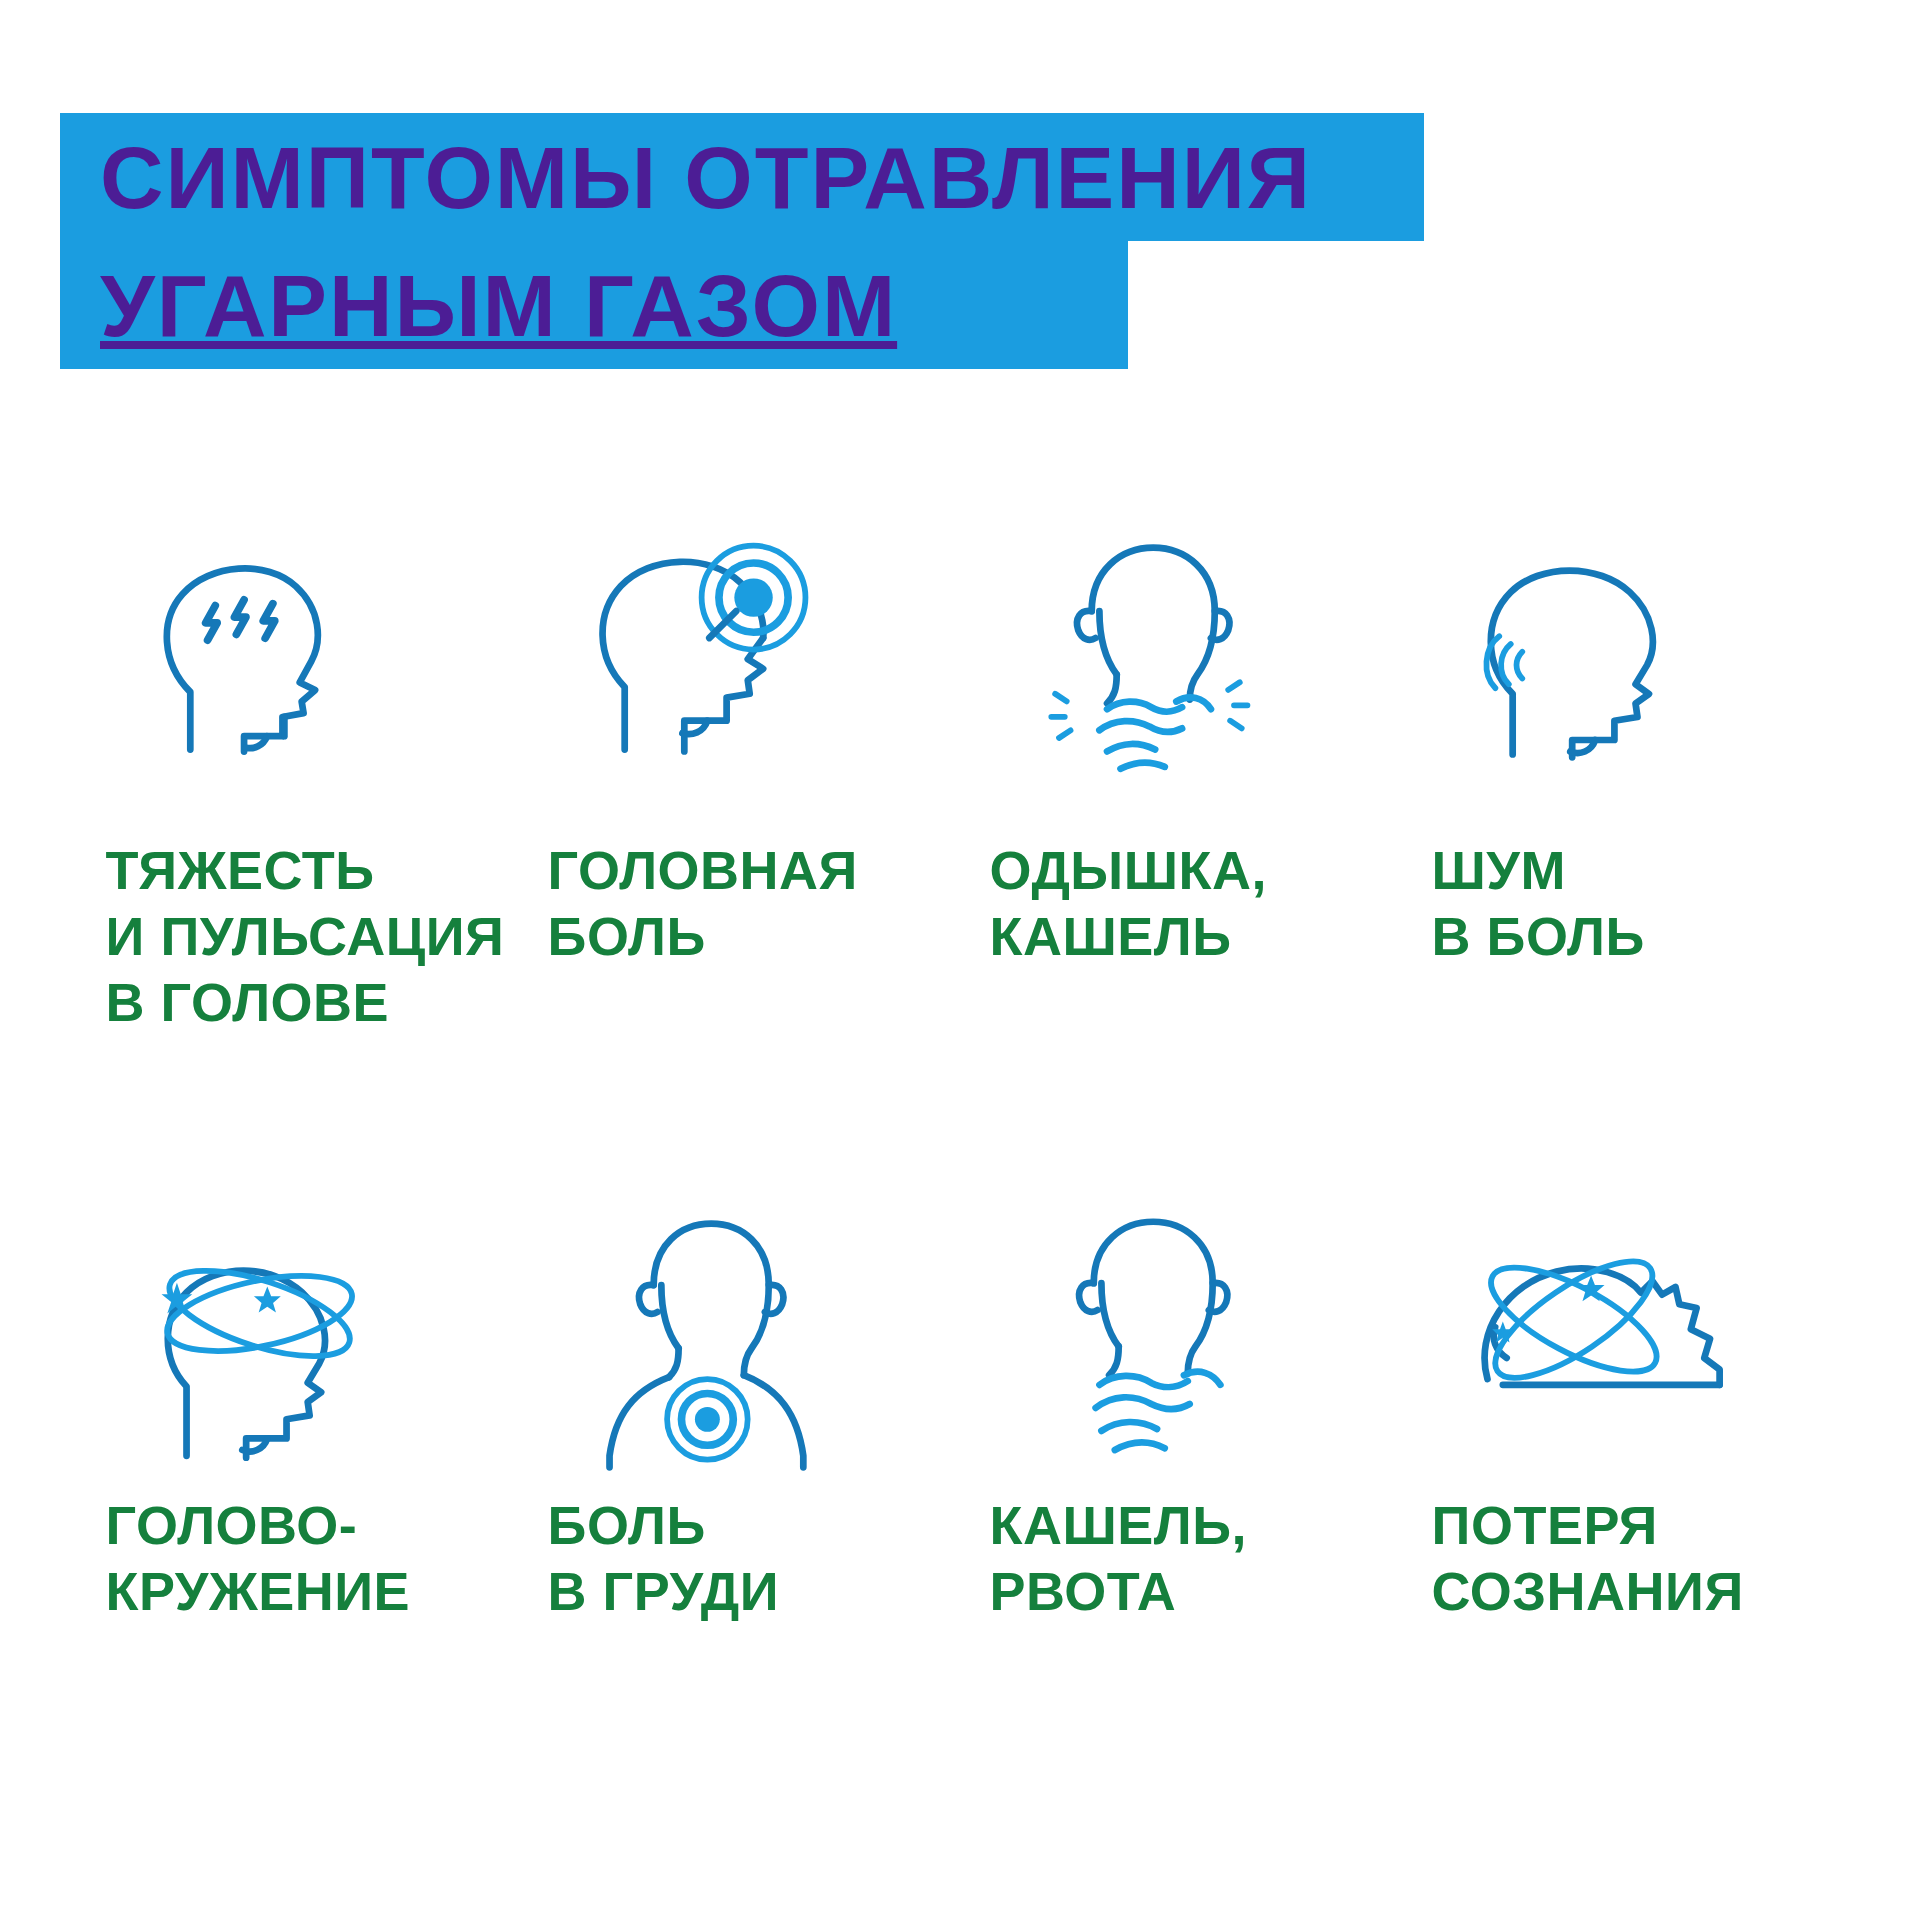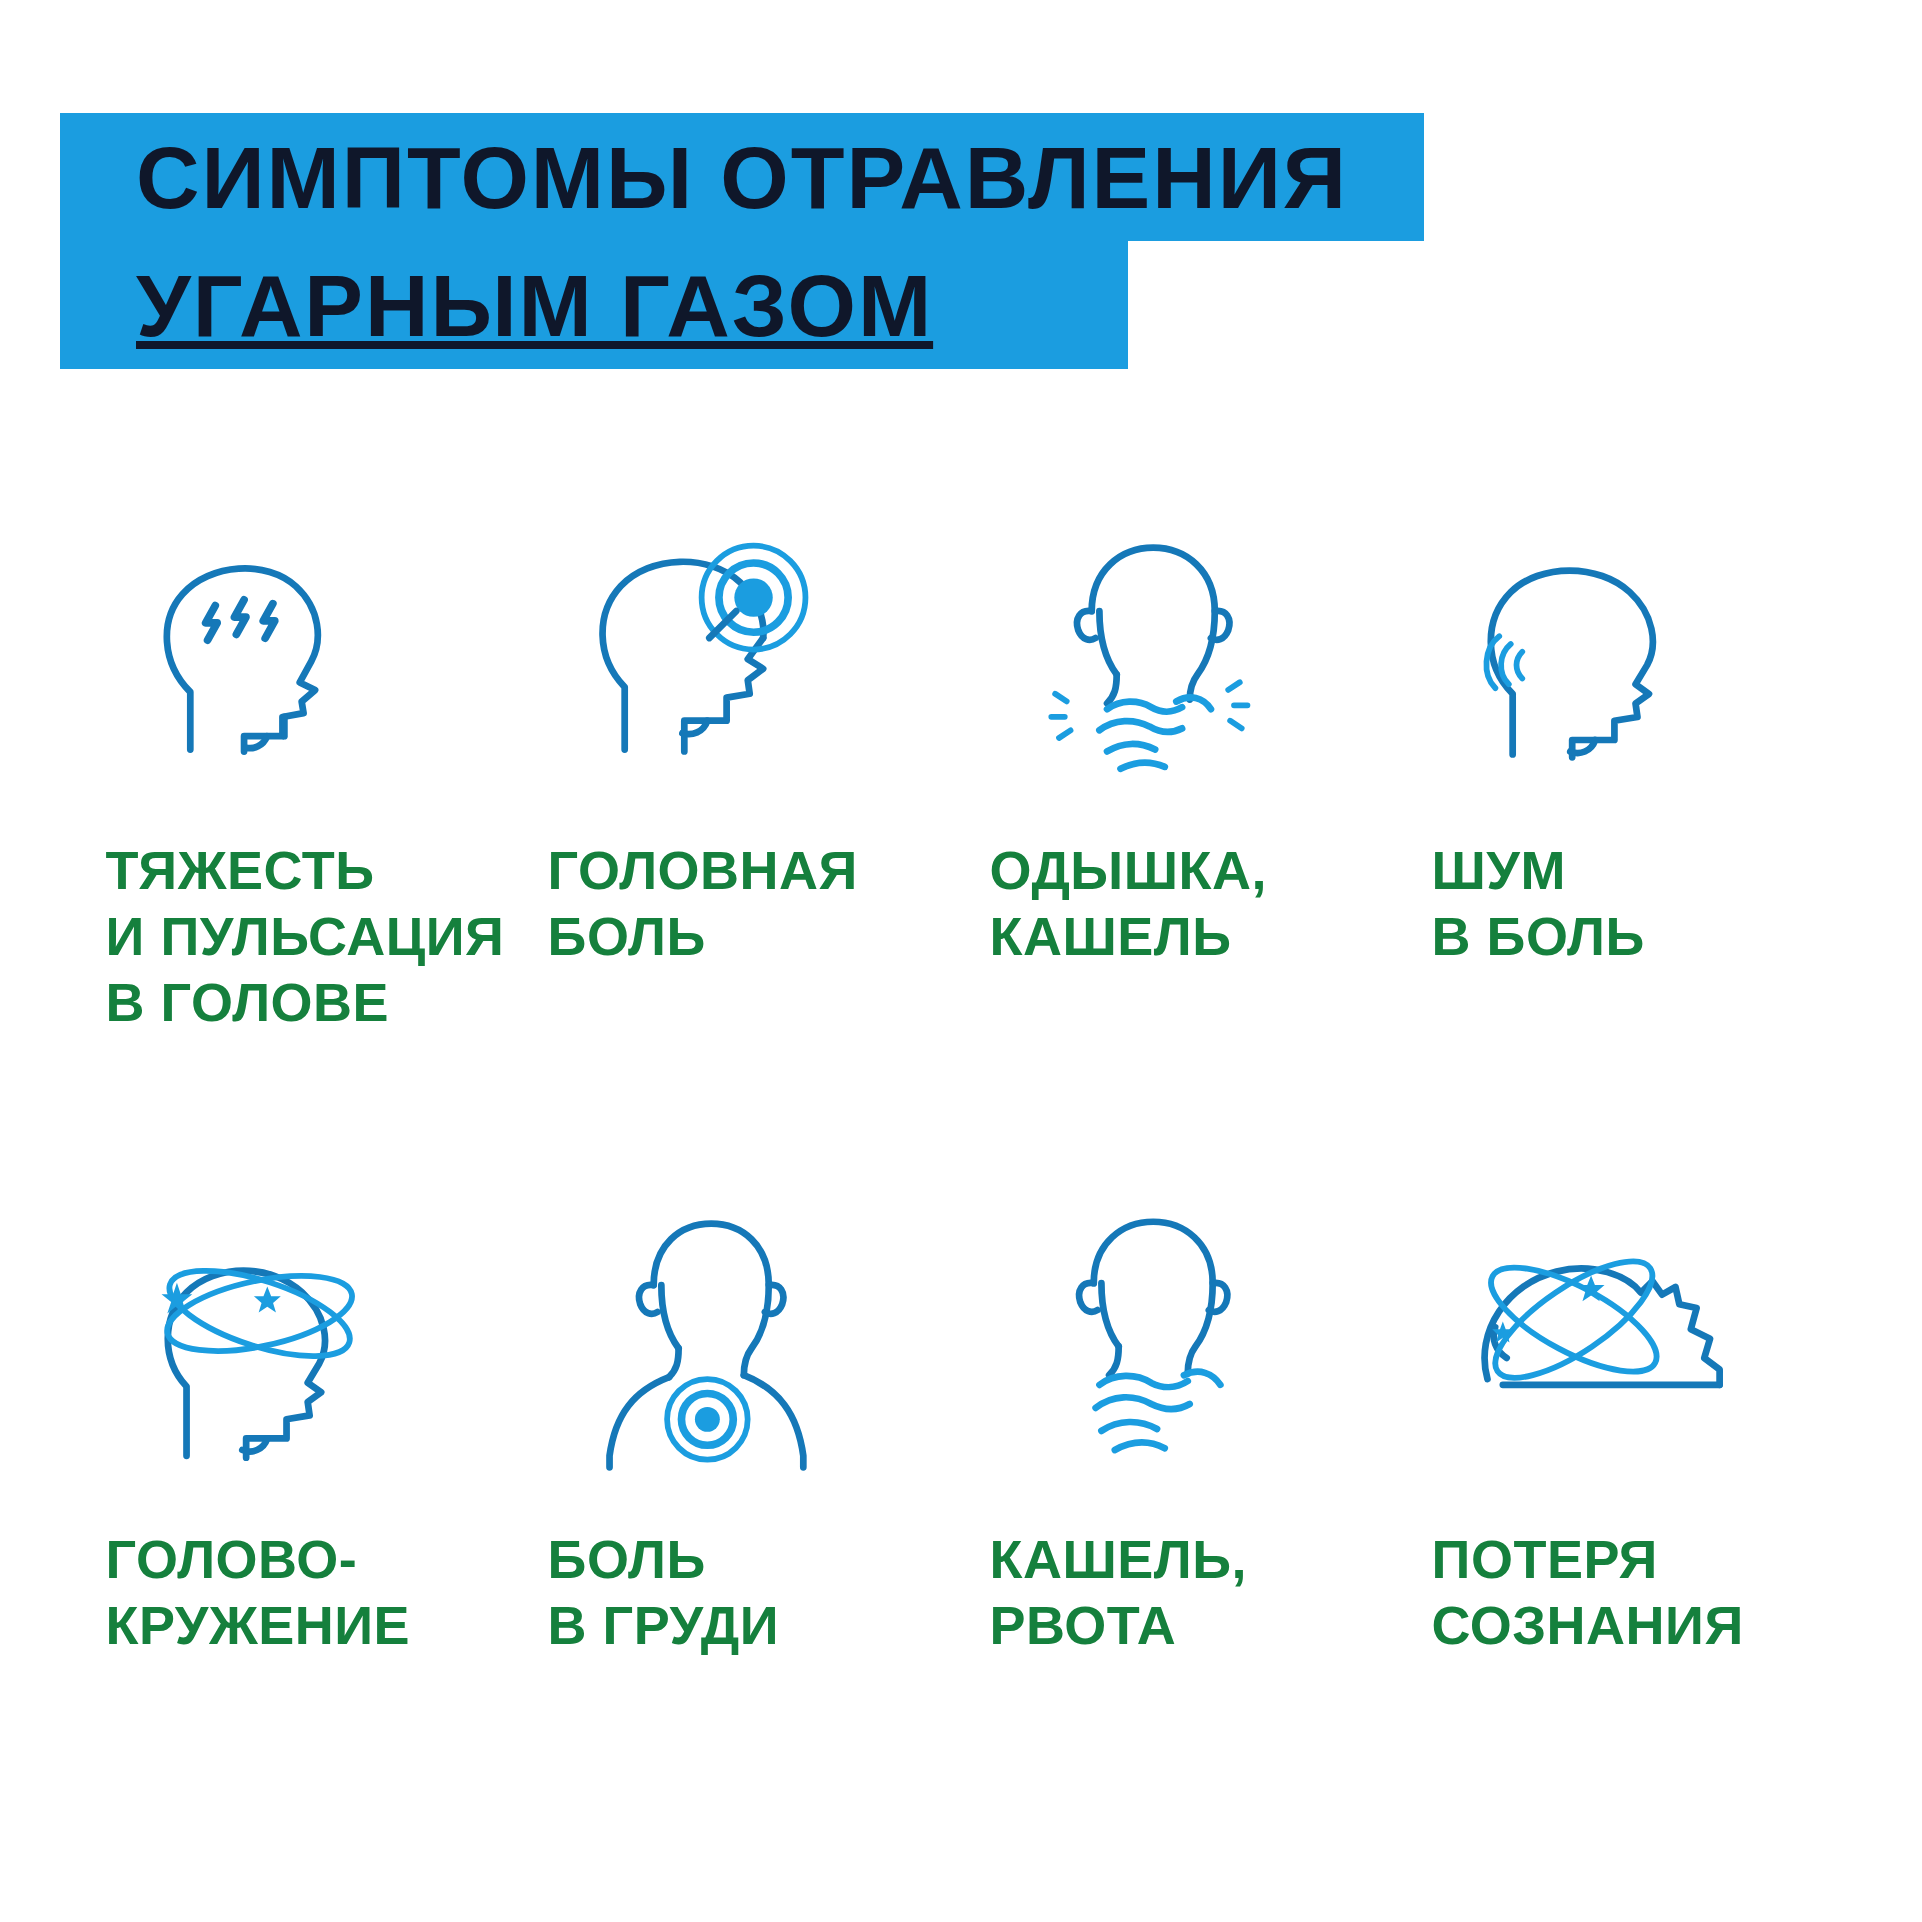--- a/index.html
+++ b/index.html
@@ -24,26 +24,26 @@
   
   .title-block {
     position: absolute;
     left: 60px;
     top: 113px;
     width: 1364px;
   }
   .title-line {
     display: inline-block;
     background: #1B9DE0;
-    color: #0f172a;
+    color: #4c1d95;
     font-weight: bold;
     font-size: 88px;
     line-height: 1.0;
     letter-spacing: 1.9px;
-    padding: 21px 35px 19px 76px;
+    padding: 21px 35px 19px 40px;
     box-sizing: border-box;
   }
   .title-line.l1 { width: 1364px; }
   .title-line.l2 { width: 1068px; margin-top: 0px; text-decoration: underline; }
 
   
   .grid {
     position: absolute;
     left: 96px;
     top: 500px;
@@ -70,21 +70,21 @@
   .caption {
     margin-top: 50px;
     color: #15803d;
     font-weight: bold;
     font-size: 54px;
     line-height: 1.22;
     letter-spacing: 0.5px;
     padding-left: 9.6px;
     white-space: pre-line;
   }
-  .row2 .caption { margin-top: 52px; }
+  .row2 .caption { margin-top: 18px; }
 </style>
 </head>
 <body>
 
 <div class="poster">
 
   <div class="title-block">
     <div class="title-line l1">СИМПТОМЫ ОТРАВЛЕНИЯ</div><br>
     <div class="title-line l2">УГАРНЫМ ГАЗОМ</div>
   </div>

